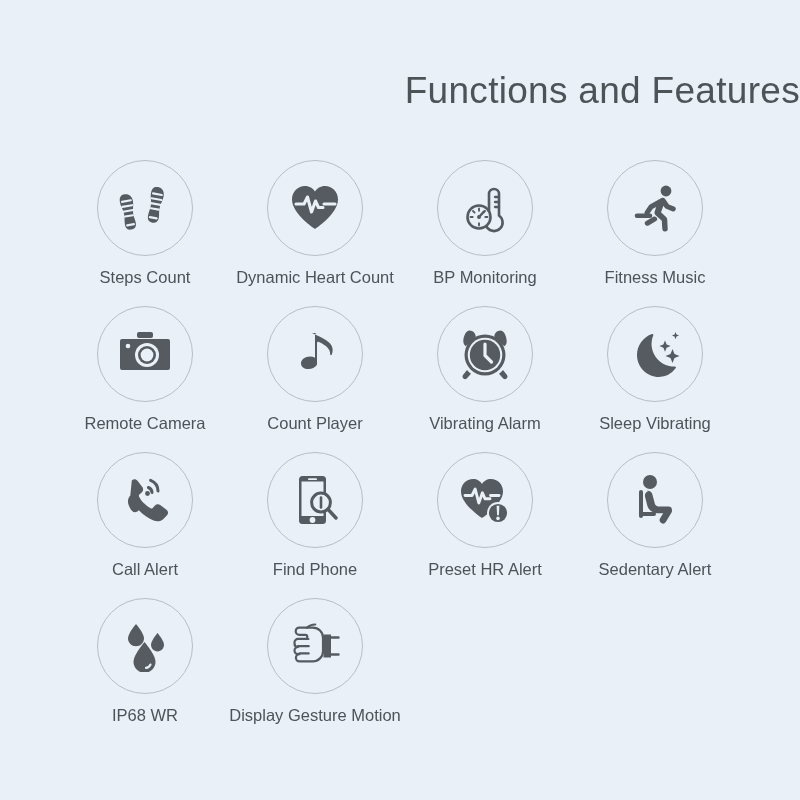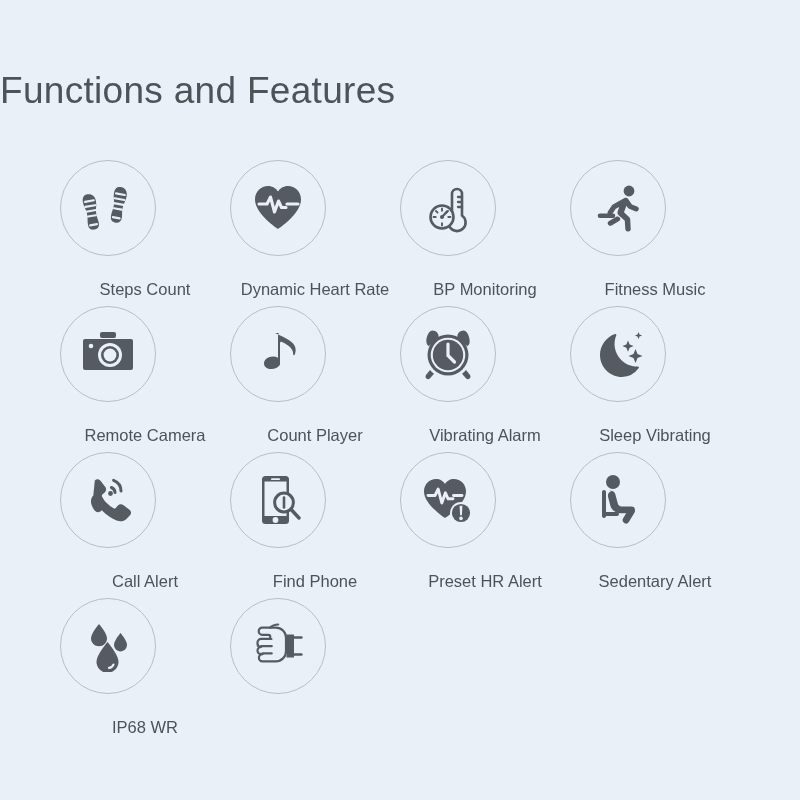--- a/index.html
+++ b/index.html
@@ -17,41 +17,41 @@
     position: relative;
     width: 800px;
     height: 800px;
     box-sizing: border-box;
   }
   .page-title {
     position: absolute;
     top: 70px;
     left: 0;
     width: 800px;
-    text-align: left;
+    text-align: right;
     font-size: 37px;
     font-weight: 400;
     color: #4e5358;
     letter-spacing: 0.3px;
   }
   .grid {
     position: absolute;
     top: 160px;
     left: 60px;
     width: 680px;
     display: grid;
     grid-template-columns: repeat(4, 170px);
     grid-auto-rows: 146px;
     justify-items: center;
   }
   .feature {
     width: 170px;
     display: flex;
     flex-direction: column;
-    gap: 12px;
+    align-items: center;
   }
   .icon-circle {
     width: 96px;
     height: 96px;
     border-radius: 50%;
     border: 1.6px solid #b9bec4;
     background: transparent;
     display: flex;
     align-items: center;
     justify-content: center;
@@ -108,21 +108,21 @@
     </div>
 
     <div class="feature">
       <div class="icon-circle">
         <svg width="54" height="54" viewBox="0 0 54 54">
           <path fill="#555b60" d="M27 48S4 33 4 18.5C4 10.5 10 5 17 5c4.4 0 8.2 2.3 10 5.6C28.8 7.3 32.6 5 37 5c7 0 13 5.5 13 13.5C50 33 27 48 27 48z"></path>
           <path fill="none" stroke="#eaf0f8" stroke-width="3.1" stroke-linecap="round" stroke-linejoin="round" d="M8 23h8l3.5-7 4 15 4-11 3 6.5h4.5"></path>
           <path fill="none" stroke="#eaf0f8" stroke-width="3.1" stroke-linecap="round" d="M36 23h11"></path>
         </svg>
       </div>
-      <div class="feature-label">Dynamic Heart Rate</div>
+      <div class="feature-label">Dynamic Heart Count</div>
     </div>
 
     <div class="feature">
       <div class="icon-circle">
         <svg width="54" height="54" viewBox="0 0 54 54">
           <path fill="none" stroke="#555b60" stroke-width="2.6" stroke-linecap="round" d="M31 34.5V13a5 5 0 0 1 10 0v21.5a8.6 8.6 0 1 1-10 0z"></path>
           <path fill="none" stroke="#555b60" stroke-width="2.3" stroke-linecap="round" d="M41 16h-4M41 21h-4M41 26h-4"></path>
           <circle cx="21" cy="36" r="11.5" fill="#eaf0f8" stroke="#555b60" stroke-width="2.6"></circle>
           <path fill="none" stroke="#555b60" stroke-width="1.9" stroke-linecap="round" d="M21 27.5v2.2M29.5 36h-2.2M21 44.5v-2.2M12.5 36h2.2M15 30l1.6 1.6M27 30l-1.6 1.6"></path>
           <path fill="none" stroke="#555b60" stroke-width="2.4" stroke-linecap="round" d="M21 36l5-5.5"></path>
@@ -273,16 +273,17 @@
             <path d="M8.5 25.5c0-2 1.6-3.6 3.6-3.6h7.2c1.1 0 2-.9 2-2s-.9-2.1-2-2.1h-6c-2 0-3.6-1.6-3.6-3.6s1.6-3.6 3.6-3.6h13.5c5.6 0 10.2 4.5 10.2 10.1v13.5c0 5.6-4.6 10.2-10.2 10.2H13.5c-2 0-3.6-1.6-3.6-3.6s1.6-3.6 3.6-3.6h-1.4c-2 0-3.6-1.6-3.6-3.6s1.6-3.6 3.6-3.6h-.1c-2 0-3.5-1.5-3.5-3.5z"></path>
             <path d="M12.1 22h10.3"></path>
             <path d="M12.1 29.2h10.6"></path>
             <path d="M13.5 36.4h9.2"></path>
             <path d="M21 10.8c1.8-2 5-3.3 8.2-3.3"></path>
           </g>
           <rect x="37.5" y="17.5" width="7.5" height="23" fill="#555b60"></rect>
           <path fill="none" stroke="#555b60" stroke-width="2.4" stroke-linecap="round" d="M45 20.5h7.5M45 37.5h7.5"></path>
         </svg>
       </div>
+      <div class="feature-label">Display Gesture Motion</div>
     </div>
 
   </div>
 </div>
 
 </body></html>

